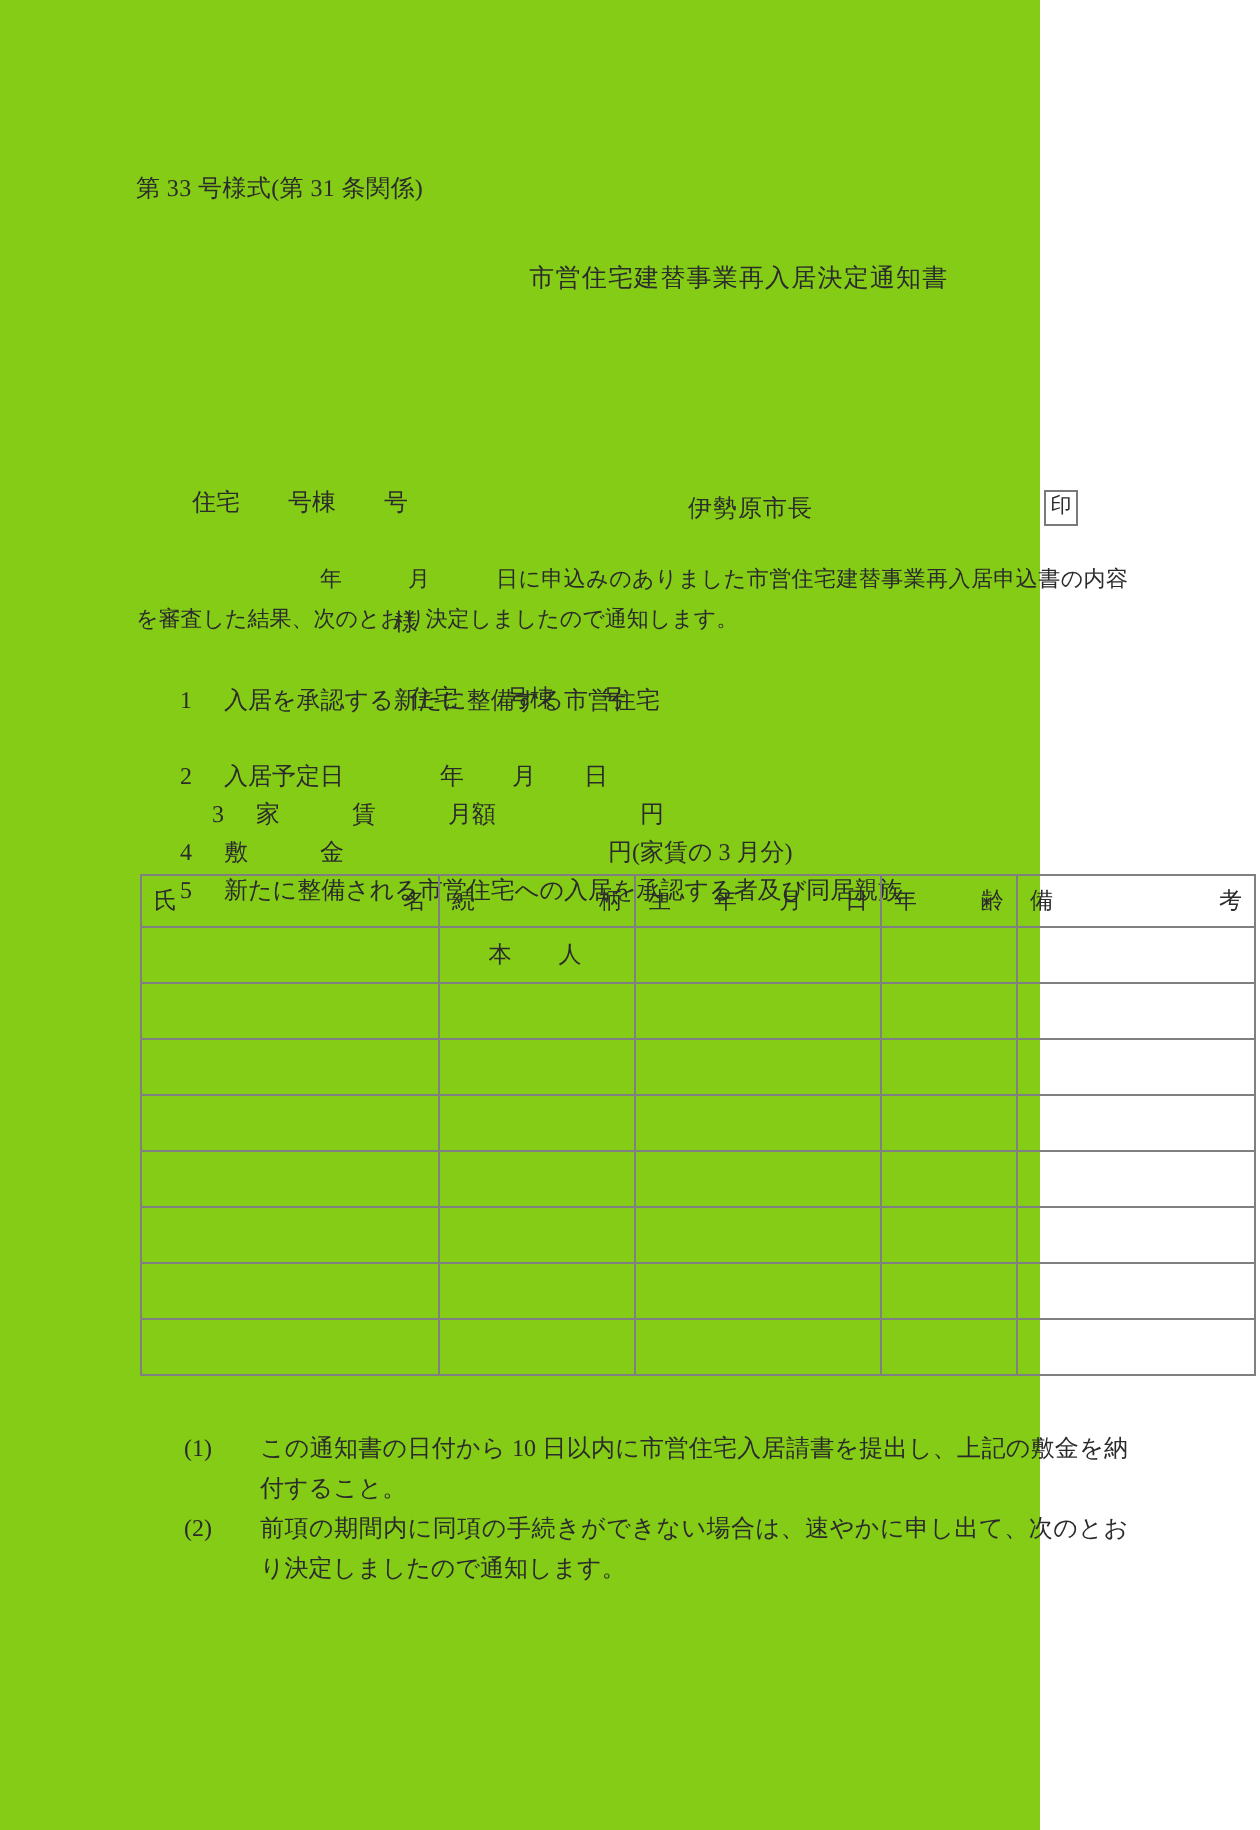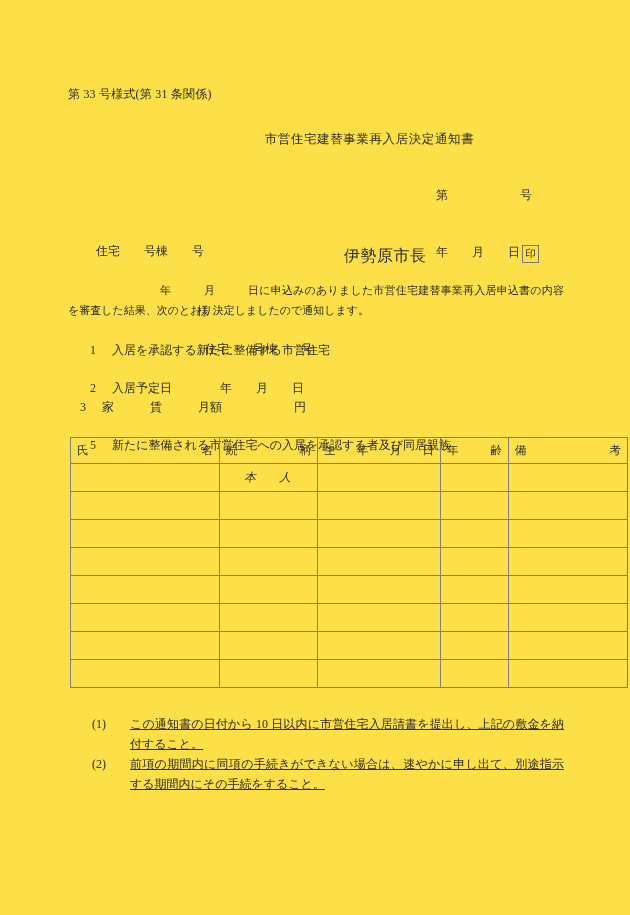--- a/index.html
+++ b/index.html
@@ -13,23 +13,23 @@
     height: 915px;
     position: relative;
     font-family: "Liberation Serif", "DejaVu Serif", serif;
     color: #2b2b2b;
     font-size: 11.5px;
     overflow: hidden;
   }
   .page {
     position: absolute;
     left: 0; top: 0;
-    width: 630px;
+    width: 520px;
     height: 915px;
-    background: #fde047;
+    background: #84cc16;
   }
 
   
   .abs { position: absolute; white-space: pre; }
 
   .form-no {
     left: 68px; top: 86px;
     font-size: 12px;
     letter-spacing: 0.2px;
   }
@@ -54,21 +54,21 @@
   .addressee {
     left: 96px; top: 201px;
     font-size: 12px;
     line-height: 20px;
   }
   .addressee .row { display: block; white-space: pre; }
   .addressee .sama { padding-left: 101px; }
 
   .issuer {
     left: 344px; top: 246px;
-    font-size: 16px;
+    font-size: 12px;
     letter-spacing: 0.5px;
   }
   .seal-box {
     position: absolute;
     left: 522px; top: 245px;
     width: 15px; height: 16px;
     border: 1px solid #7a7a7a;
     font-size: 10.5px;
     line-height: 16px;
     text-align: center;
@@ -90,21 +90,21 @@
     line-height: 19px;
   }
   .item .num {
     display: inline-block;
     width: 22px;
   }
 
   .i1 { left: 78px; top: 322px; }
   .i1sub { left: 205px; top: 341px; font-size: 12px; }
   .i2 { left: 78px; top: 360px; }
-  .i3 { left: 68px; top: 379px; }
+  .i3 { left: 94px; top: 379px; }
   .i4 { left: 78px; top: 398px; }
   .i5 { left: 78px; top: 417px; }
 
   
   table.persons {
     position: absolute;
     left: 70px; top: 437px;
     width: 492px;
     border-collapse: collapse;
     table-layout: fixed;
@@ -123,60 +123,55 @@
   .col-age     { width: 55px; }
   .col-remark  { width: 106px; }
 
   
   .spread {
     display: flex;
     justify-content: space-between;
     width: 100%;
   }
   .cell-center { text-align: center; }
-  .honnin { letter-spacing: 6px; padding-left: 4px; font-style: italic; }
+  .honnin { letter-spacing: 6px; padding-left: 4px; }
 
   
   .i6 { left: 78px; top: 695px; }
   .cond {
     position: absolute;
     font-size: 12px;
     line-height: 20px;
     width: 472px;
     text-align: justify;
   }
   .cond .marker {
     position: absolute;
     left: 0; top: 0;
     width: 34px;
     white-space: pre;
   }
   .cond .txt {
     display: block;
     padding-left: 38px;
-    text-decoration: underline;
   }
   .c1 { left: 92px; top: 714px; }
   .c2 { left: 92px; top: 754px; }
 </style>
 </head>
 <body>
 
 <div class="page">
 
   <div class="abs form-no">第 33 号様式(第 31 条関係)</div>
 
   <div class="abs doc-title">
     <span class="inner">市営住宅建替事業再入居決定通知書</span>
   </div>
 
-  <div class="abs meta-block">
-    <span class="row">第　　　　　　号</span>
-    <span class="row">年　　月　　日</span>
-  </div>
 
   <div class="abs addressee">
     <span class="row">住宅　　号棟　　号</span>
     <span class="row sama">様</span>
   </div>
 
   <div class="abs issuer">伊勢原市長</div>
   <div class="seal-box">印</div>
 
   <div class="abs body-para">
@@ -189,20 +184,23 @@
   <div class="abs i1sub">住宅　　号棟　　号</div>
 
   <div class="abs item i2">
     <span class="num">2</span><span>入居予定日　　　　年　　月　　日</span>
   </div>
 
   <div class="abs item i3">
     <span class="num">3</span><span>家　　　賃　　　月額　　　　　　円</span>
   </div>
 
+  <div class="abs item i4">
+    <span class="num">4</span><span>敷　　　金　　　　　　　　　　　円(家賃の 3 月分)</span>
+  </div>
 
   <div class="abs item i5">
     <span class="num">5</span><span>新たに整備される市営住宅への入居を承認する者及び同居親族</span>
   </div>
 
   <table class="persons">
     <thead>
       <tr>
         <td class="col-name">
           <span class="spread">
@@ -299,16 +297,16 @@
   </table>
 
 
   <div class="cond c1">
     <span class="marker">(1)</span>
     <span class="txt">この通知書の日付から 10 日以内に市営住宅入居請書を提出し、上記の敷金を納付すること。</span>
   </div>
 
   <div class="cond c2">
     <span class="marker">(2)</span>
-    <span class="txt">前項の期間内に同項の手続きができない場合は、速やかに申し出て、別途指示する期間内にその手続をすること。</span>
+    <span class="txt">前項の期間内に同項の手続きができない場合は、速やかに申し出て、次のとおり決定しましたので通知します。</span>
   </div>
 
 </div>
 
 </body></html>

